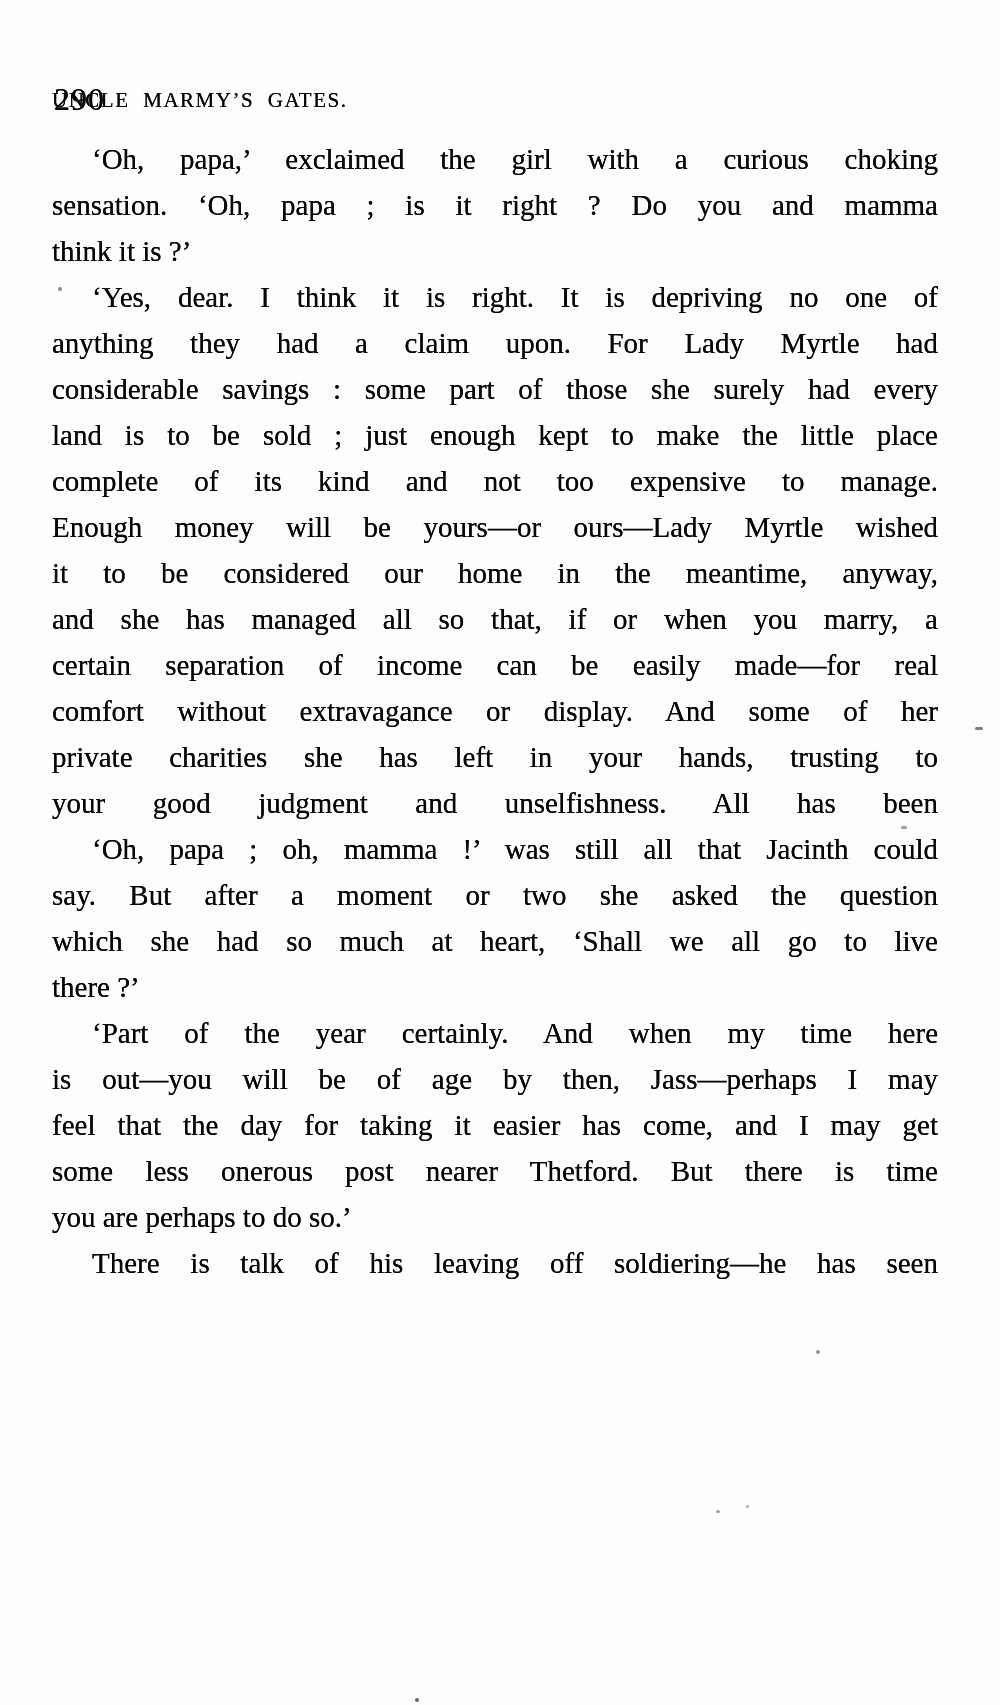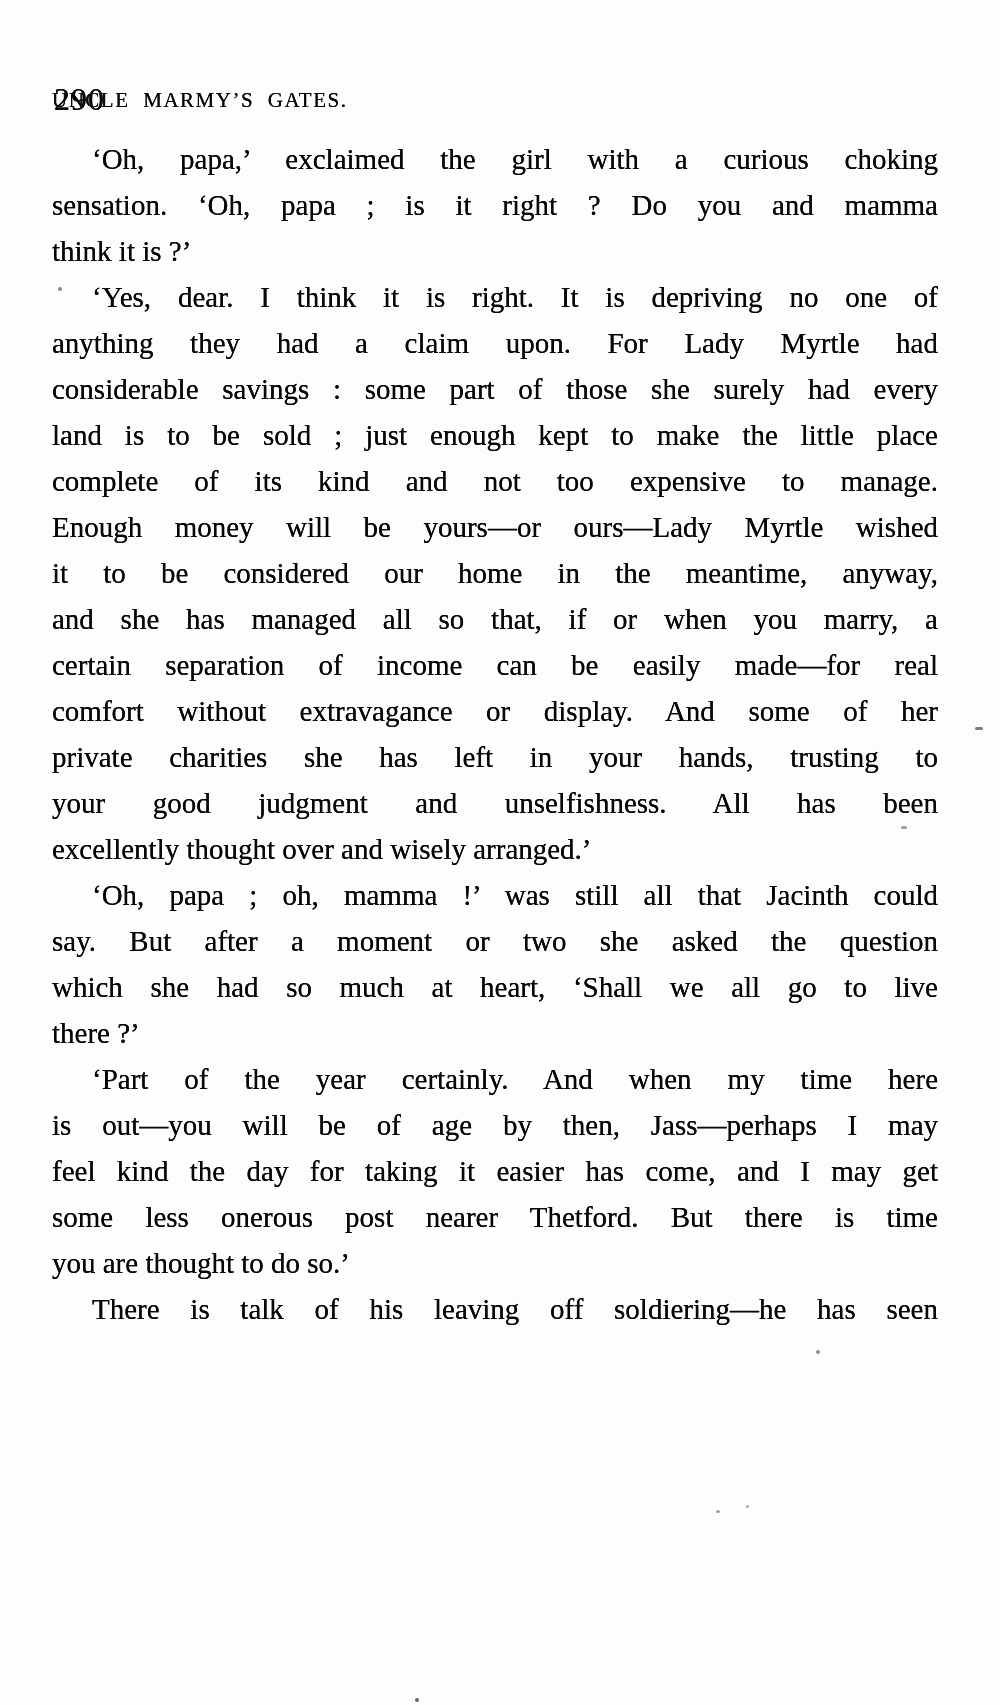--- a/index.html
+++ b/index.html
@@ -101,34 +101,33 @@
         <div class="line">considerable savings : some part of those she surely had every</div>
         <div class="line">land is to be sold ; just enough kept to make the little place</div>
         <div class="line">complete of its kind and not too expensive to manage.</div>
         <div class="line">Enough money will be yours—or ours—Lady Myrtle wished</div>
         <div class="line">it to be considered our home in the meantime, anyway,</div>
         <div class="line">and she has managed all so that, if or when you marry, a</div>
         <div class="line">certain separation of income can be easily made—for real</div>
         <div class="line">comfort without extravagance or display. And some of her</div>
         <div class="line">private charities she has left in your hands, trusting to</div>
         <div class="line">your good judgment and unselfishness. All has been</div>
-        <div class="line last">excellently thought over and wisely arranged.’</div>
       </div>
       <div class="para">
         <div class="line first">‘Oh, papa ; oh, mamma !’ was still all that Jacinth could</div>
         <div class="line">say. But after a moment or two she asked the question</div>
         <div class="line">which she had so much at heart, ‘Shall we all go to live</div>
         <div class="line last">there ?’</div>
       </div>
       <div class="para">
         <div class="line first">‘Part of the year certainly. And when my time here</div>
         <div class="line">is out—you will be of age by then, Jass—perhaps I may</div>
-        <div class="line">feel kind the day for taking it easier has come, and I may get</div>
+        <div class="line">feel that the day for taking it easier has come, and I may get</div>
         <div class="line">some less onerous post nearer Thetford. But there is time</div>
-        <div class="line last">you are thought to do so.’</div>
+        <div class="line last">you are perhaps to do so.’</div>
       </div>
       <div class="para">
         <div class="line first">There is talk of his leaving off soldiering—he has seen</div>
       </div>
     </div>
 
   <div class="speck" style="left:58px; top:287px; width:4px; height:4px; opacity:.55;"></div>
   <div class="speck" style="left:975px; top:727px; width:8px; height:3px; border-radius:2px; opacity:.6;"></div>
   <div class="speck" style="left:901px; top:826px; width:6px; height:3px; border-radius:2px; opacity:.45;"></div>
   <div class="speck" style="left:816px; top:1350px; width:4px; height:4px; opacity:.5;"></div>

